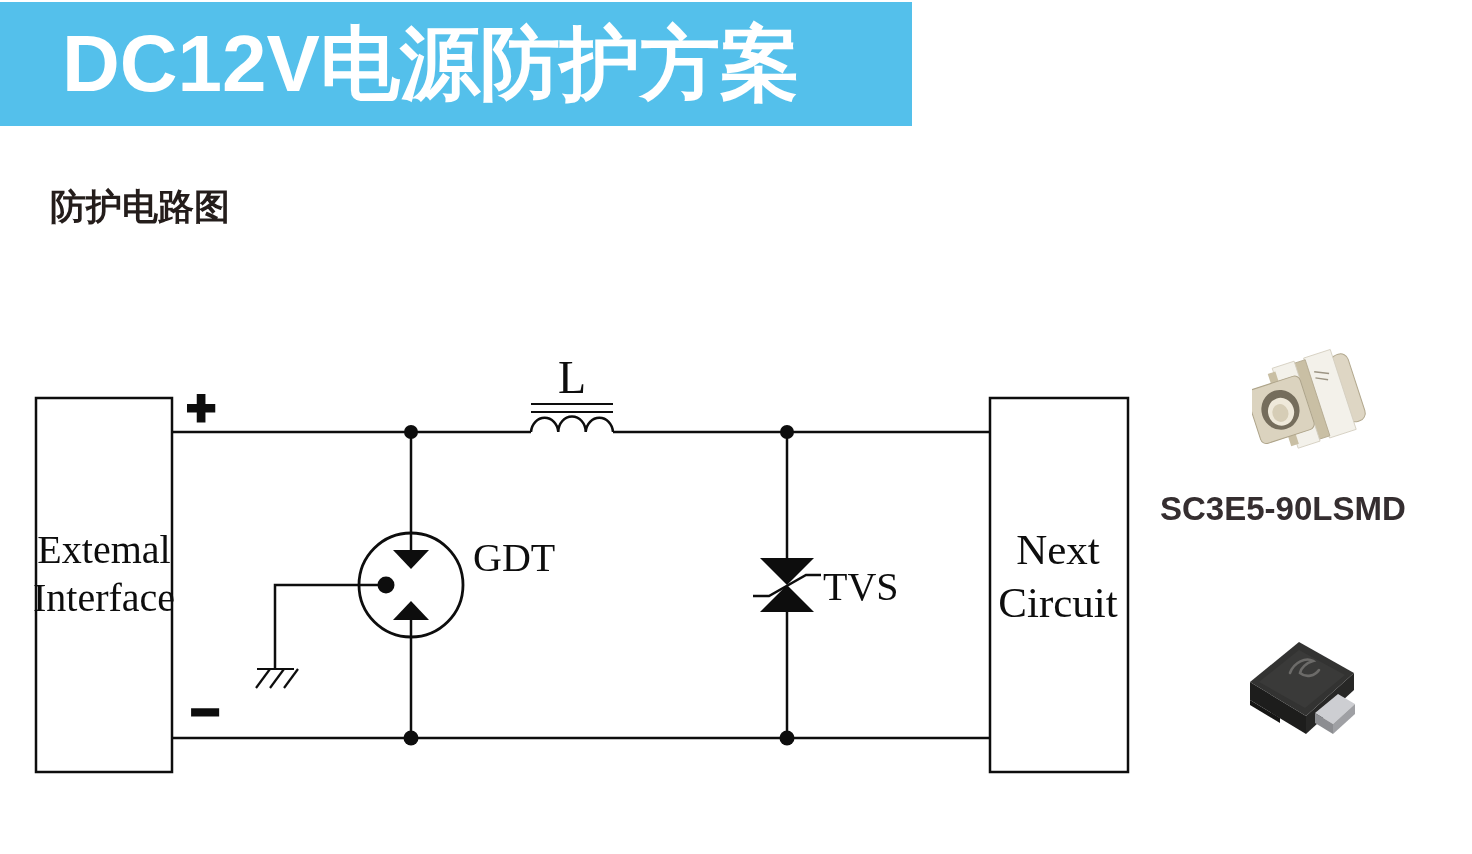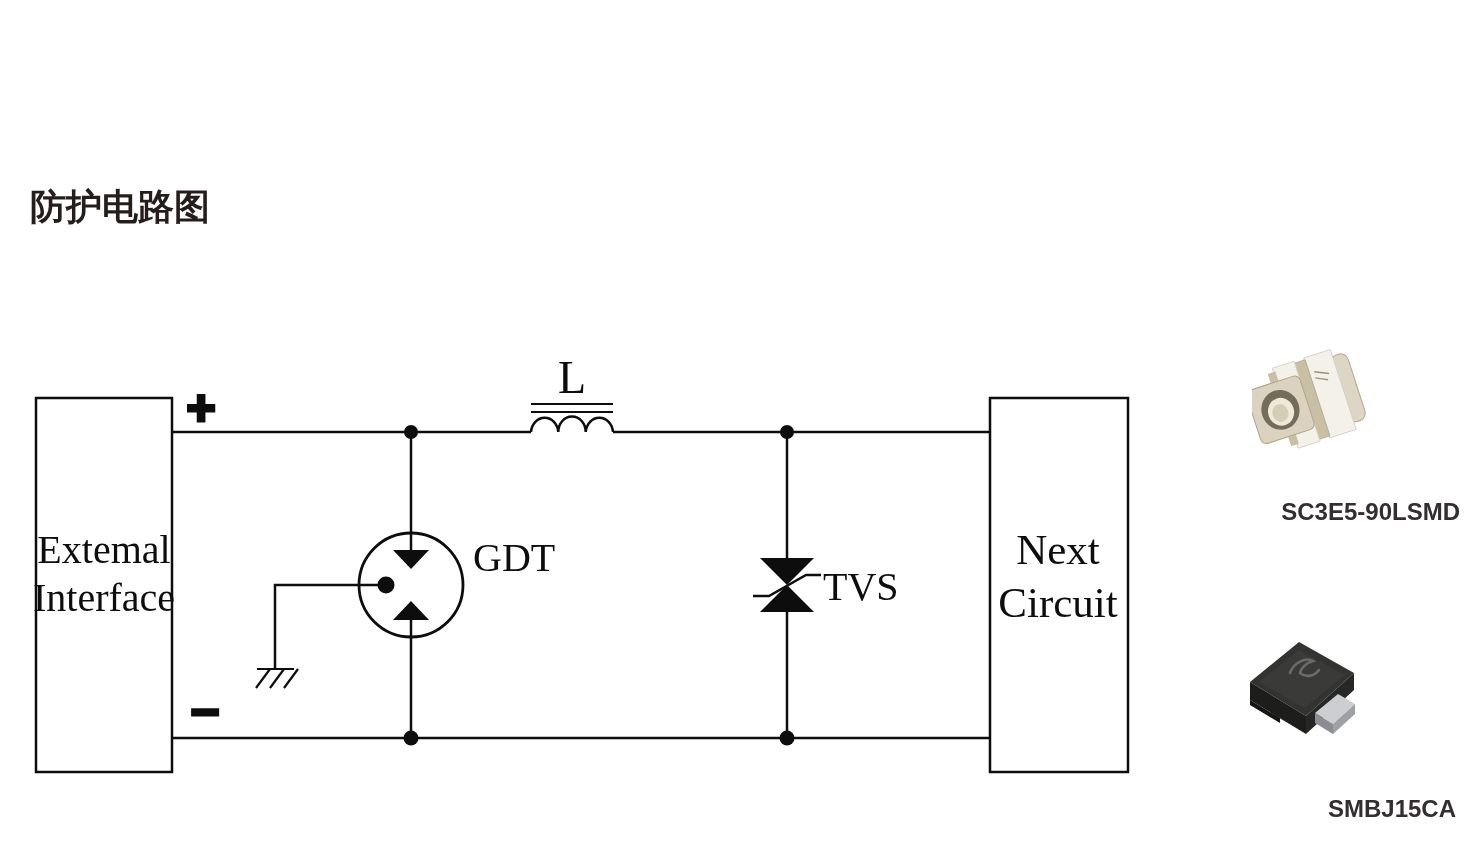--- a/index.html
+++ b/index.html
@@ -9,43 +9,46 @@
   }
   .banner{
     position:absolute;left:0;top:2px;width:912px;height:124px;background:#54c0eb;
     display:flex;align-items:center;box-sizing:border-box;padding-left:62px;
   }
   .banner-title{
     margin:0;font-size:80px;font-weight:bold;color:#ffffff;letter-spacing:0px;
     line-height:1;white-space:nowrap;
   }
   .section-heading{
-    position:absolute;font-size:36px;font-weight:bold;color:#241d1b;line-height:1;white-space:nowrap;
+    position:absolute;font-size:36px;font-weight:bold;color:#241d1b;line-height:1;white-space:nowrap;margin-left:20px;
   }
   #heading-circuit{left:30px;top:189px;}
   #heading-products{left:1160px;top:189px;}
   .circuit-svg{position:absolute;left:20px;top:340px;}
   .serif-label{font-family:"Liberation Serif",serif;fill:#0d0d0d;}
   .polarity{font-family:"Liberation Sans",sans-serif;font-weight:bold;fill:#0d0d0d;
     stroke:#0d0d0d;paint-order:stroke fill;}
   .product-svg{position:absolute;}
   #gdt-product{left:1252px;top:342px;}
   #smbj-product{left:1236px;top:624px;}
   .product-label{
-    position:absolute;width:300px;text-align:right;font-size:24px;font-weight:bold;
-    color:#352e30;line-height:1;white-space:nowrap;margin-top:8px;
+    position:absolute;width:300px;text-align:left;font-size:33px;font-weight:bold;
+    color:#352e30;line-height:1;white-space:nowrap;
   }
   #label-gdt{left:1160px;top:492px;}
   #label-smbj{left:1156px;top:789px;}
 </style>
 </head>
 <body>
 
 <div class="canvas">
 
+  <div class="banner">
+    <h1 class="banner-title">DC12V电源防护方案</h1>
+  </div>
 
   <div class="section-heading" id="heading-circuit">防护电路图</div>
 
   <svg class="circuit-svg" width="1120" height="460" viewBox="20 340 1120 460" fill="none" stroke="#0d0d0d" stroke-width="2.5">
 
     <rect x="36" y="398" width="136" height="374" fill="#ffffff"></rect>
     <text class="serif-label" x="104" y="563" text-anchor="middle" font-size="40" stroke="none">Extemal</text>
     <text class="serif-label" x="104" y="611" text-anchor="middle" font-size="40" stroke="none">Interface</text>
 
     <rect x="990" y="398" width="138" height="374" fill="#ffffff"></rect>
@@ -127,15 +130,14 @@
     <polygon points="118,49 118,66 70,110 70,92" fill="#272726"></polygon>
 
     <polygon points="14,76 14,81 44,99 44,94" fill="#151514"></polygon>
 
     <polygon points="79,89 102,70 119,80 97,100" fill="#cdced2"></polygon>
     <polygon points="97,100 119,80 119,90 97,110" fill="#9fa0a4"></polygon>
     <polygon points="79,89 97,100 97,110 79,99" fill="#8c8d91"></polygon>
 
     <path d="M54,49 C58,38 70,33 77,37 C70,39 65,44 64,49 C70,54 79,52 83,46" fill="none" stroke="#6c6b69" stroke-width="2.6" stroke-linecap="round"></path>
   </svg>
-  <div class="product-label" id="label-smbj">SMBJ15CA</div>
 
 </div>
 
 </body></html>

